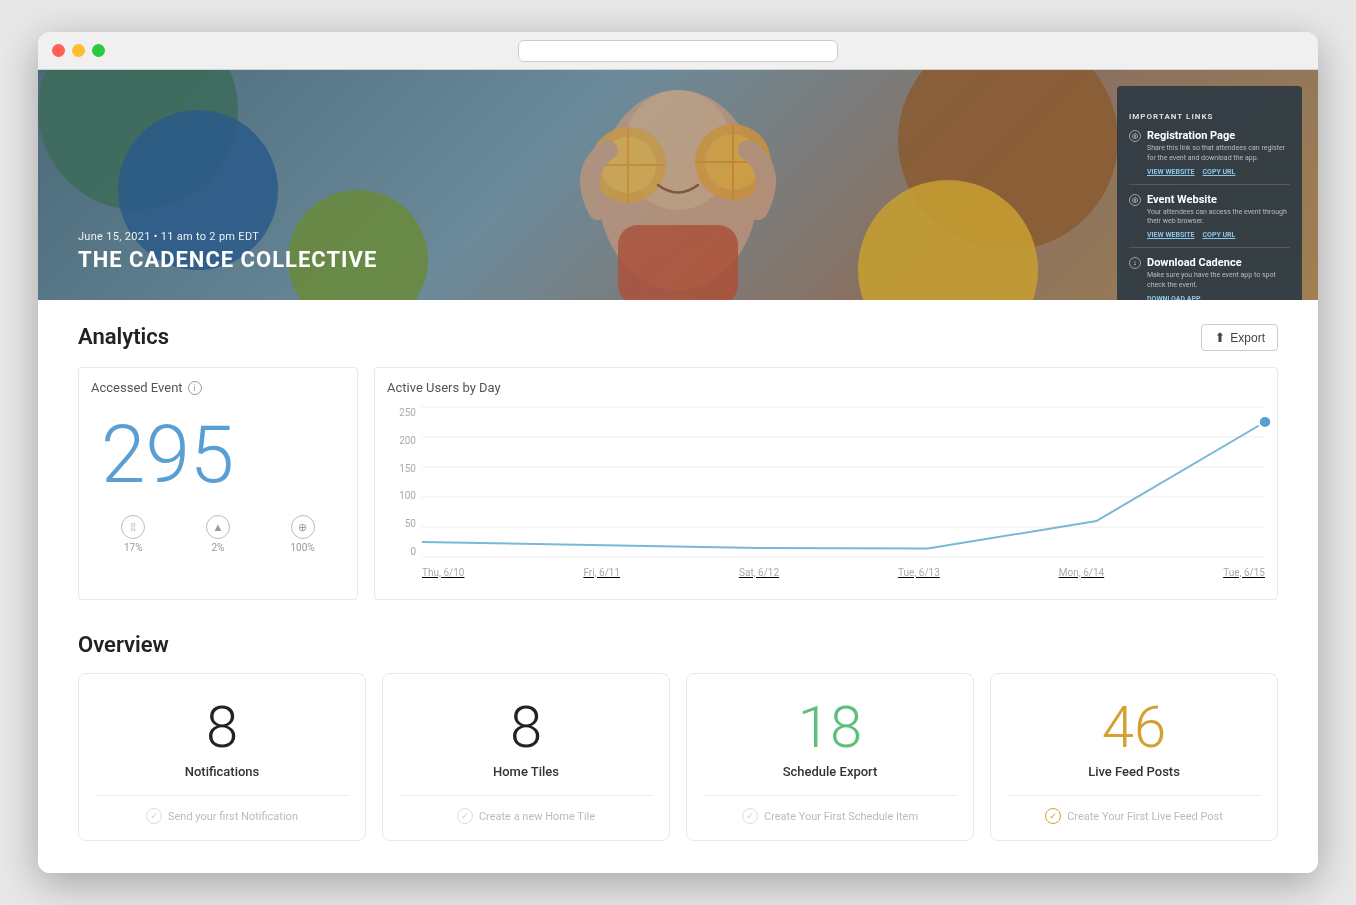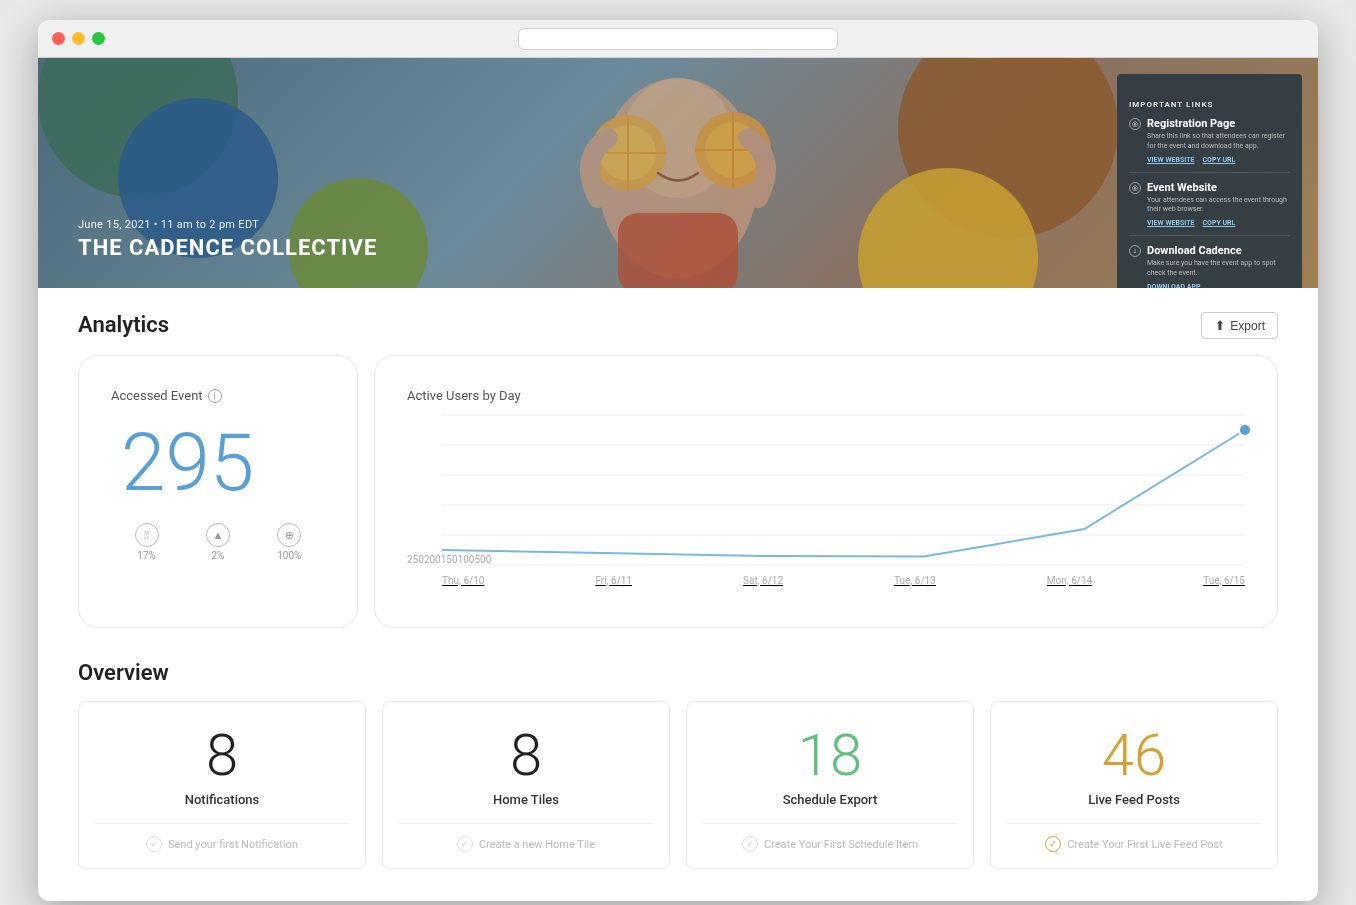--- a/index.html
+++ b/index.html
@@ -186,22 +186,22 @@
       cursor: pointer;
     }
     .analytics-grid {
       display: grid;
       grid-template-columns: 280px 1fr;
       gap: 16px;
       margin-bottom: 32px;
     }
     .analytics-card {
       border: 1px solid #e8e8e8;
-      border-radius: 20px;
-      padding: 32px;
+      border-radius: 4px;
+      padding: 12px;
     }
     .sub-title {
       font-size: 13px;
       color: #555;
       margin-bottom: 12px;
       display: flex;
       align-items: center;
       gap: 5px;
     }
     .info-icon {
@@ -255,20 +255,21 @@
       position: relative;
       height: 180px;
     }
     .chart-y-axis {
       position: absolute;
       left: 0;
       top: 0;
       bottom: 30px;
       width: 35px;
       display: flex;
+      flex-direction: column;
       justify-content: space-between;
       align-items: flex-end;
       padding-right: 6px;
     }
     .y-label {
       font-size: 10px;
       color: #aaa;
     }
     .chart-plot {
       position: absolute;

